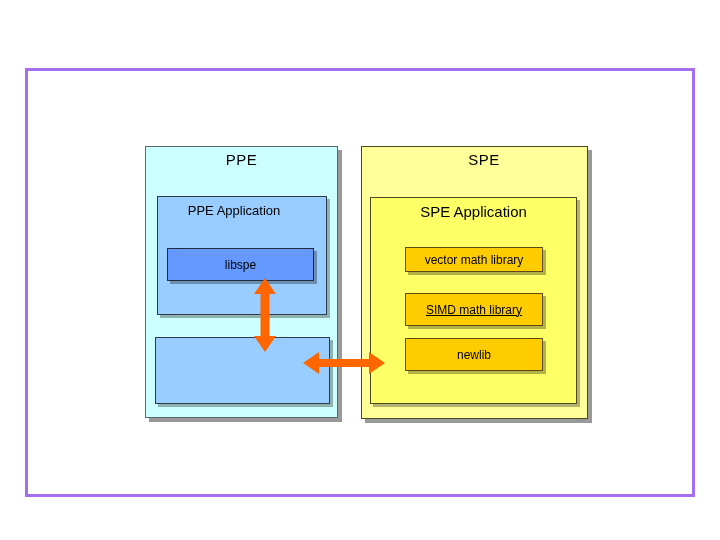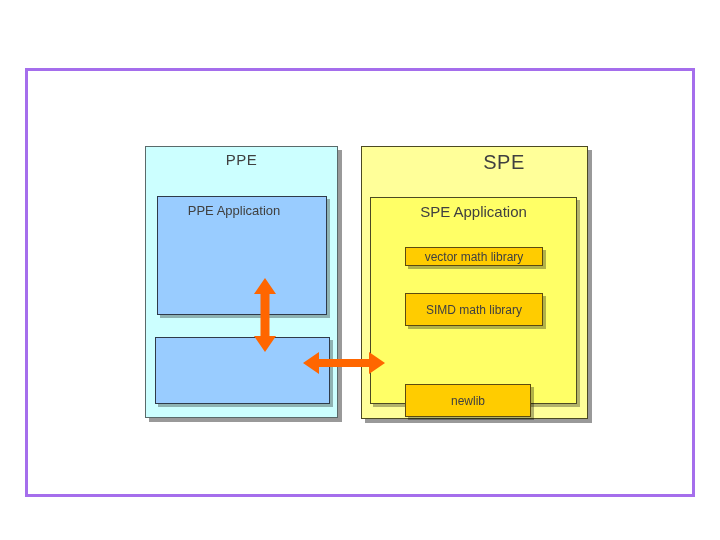--- a/index.html
+++ b/index.html
@@ -3,21 +3,21 @@
 <meta charset="utf-8">
 <style>
   html, body { margin: 0; padding: 0; background: #ffffff; }
   .canvas {
     position: relative;
     width: 720px;
     height: 540px;
     background: #ffffff;
     overflow: hidden;
     font-family: "Liberation Sans", sans-serif;
-    color: #404040;
+    color: #000000;
   }
   .abs { position: absolute; box-sizing: border-box; }
 
   .slide-frame {
     left: 25px; top: 68px; width: 670px; height: 429px;
     border: 3px solid #a56eec;
     background: transparent;
   }
 
   
@@ -63,60 +63,63 @@
 
   
   .spe-box {
     left: 361px; top: 146px; width: 227px; height: 273px;
     background: #ffff99;
     border: 1px solid #4c4a22;
     box-shadow: 4px 4px 0 rgba(0,0,0,0.40);
   }
   .spe-title {
     left: 361px; top: 151px; width: 246px;
-    text-align: center; font-size: 20px; letter-spacing: 0.5px; margin-left: 20px;
+    text-align: center; font-size: 15px; letter-spacing: 0.5px;
   }
   .spe-app-box {
     left: 370px; top: 197px; width: 207px; height: 207px;
     background: #ffff66;
     border: 1px solid #4c4a22;
     box-shadow: 3px 3px 0 rgba(0,0,0,0.30);
   }
   .spe-app-title {
     left: 370px; top: 203px; width: 207px;
     text-align: center; font-size: 15px;
   }
   .component-orange {
     background: #ffcc00;
     border: 1px solid #5c4a10;
     box-shadow: 3px 3px 0 rgba(0,0,0,0.30);
     display: flex; align-items: center; justify-content: center;
     font-size: 12px;
   }
-  .vector-box { left: 405px; top: 247px; width: 138px; height: 19px; text-align: center; }
-  .simd-box   { left: 405px; top: 293px; width: 138px; height: 33px; }
-  .newlib-box { left: 405px; top: 338px; width: 126px; height: 33px; margin-top: 46px; }
+  .vector-box { left: 405px; top: 247px; width: 138px; height: 25px; text-align: center; }
+  .simd-box   { left: 405px; top: 293px; width: 138px; height: 33px; text-decoration: underline; }
+  .newlib-box { left: 405px; top: 338px; width: 138px; height: 33px; }
 
   .arrow-layer {
     position: absolute; left: 0; top: 0; width: 720px; height: 540px;
     pointer-events: none;
   }
 </style>
 </head>
 <body>
 
 <div class="canvas">
 
   <div class="abs slide-frame"></div>
 
   <div class="abs ppe-box"></div>
   <div class="abs ppe-title">PPE</div>
 
   <div class="abs ppe-app-box"></div>
   <div class="abs ppe-app-title">PPE Application</div>
+  <div class="abs component-blue libspe-box">
+    <span>libspe</span>
+  </div>
 
   <div class="abs kernel-box"></div>
 
   <div class="abs spe-box"></div>
   <div class="abs spe-title">SPE</div>
 
   <div class="abs spe-app-box"></div>
   <div class="abs spe-app-title">SPE Application</div>
 
   <div class="abs component-orange vector-box">

